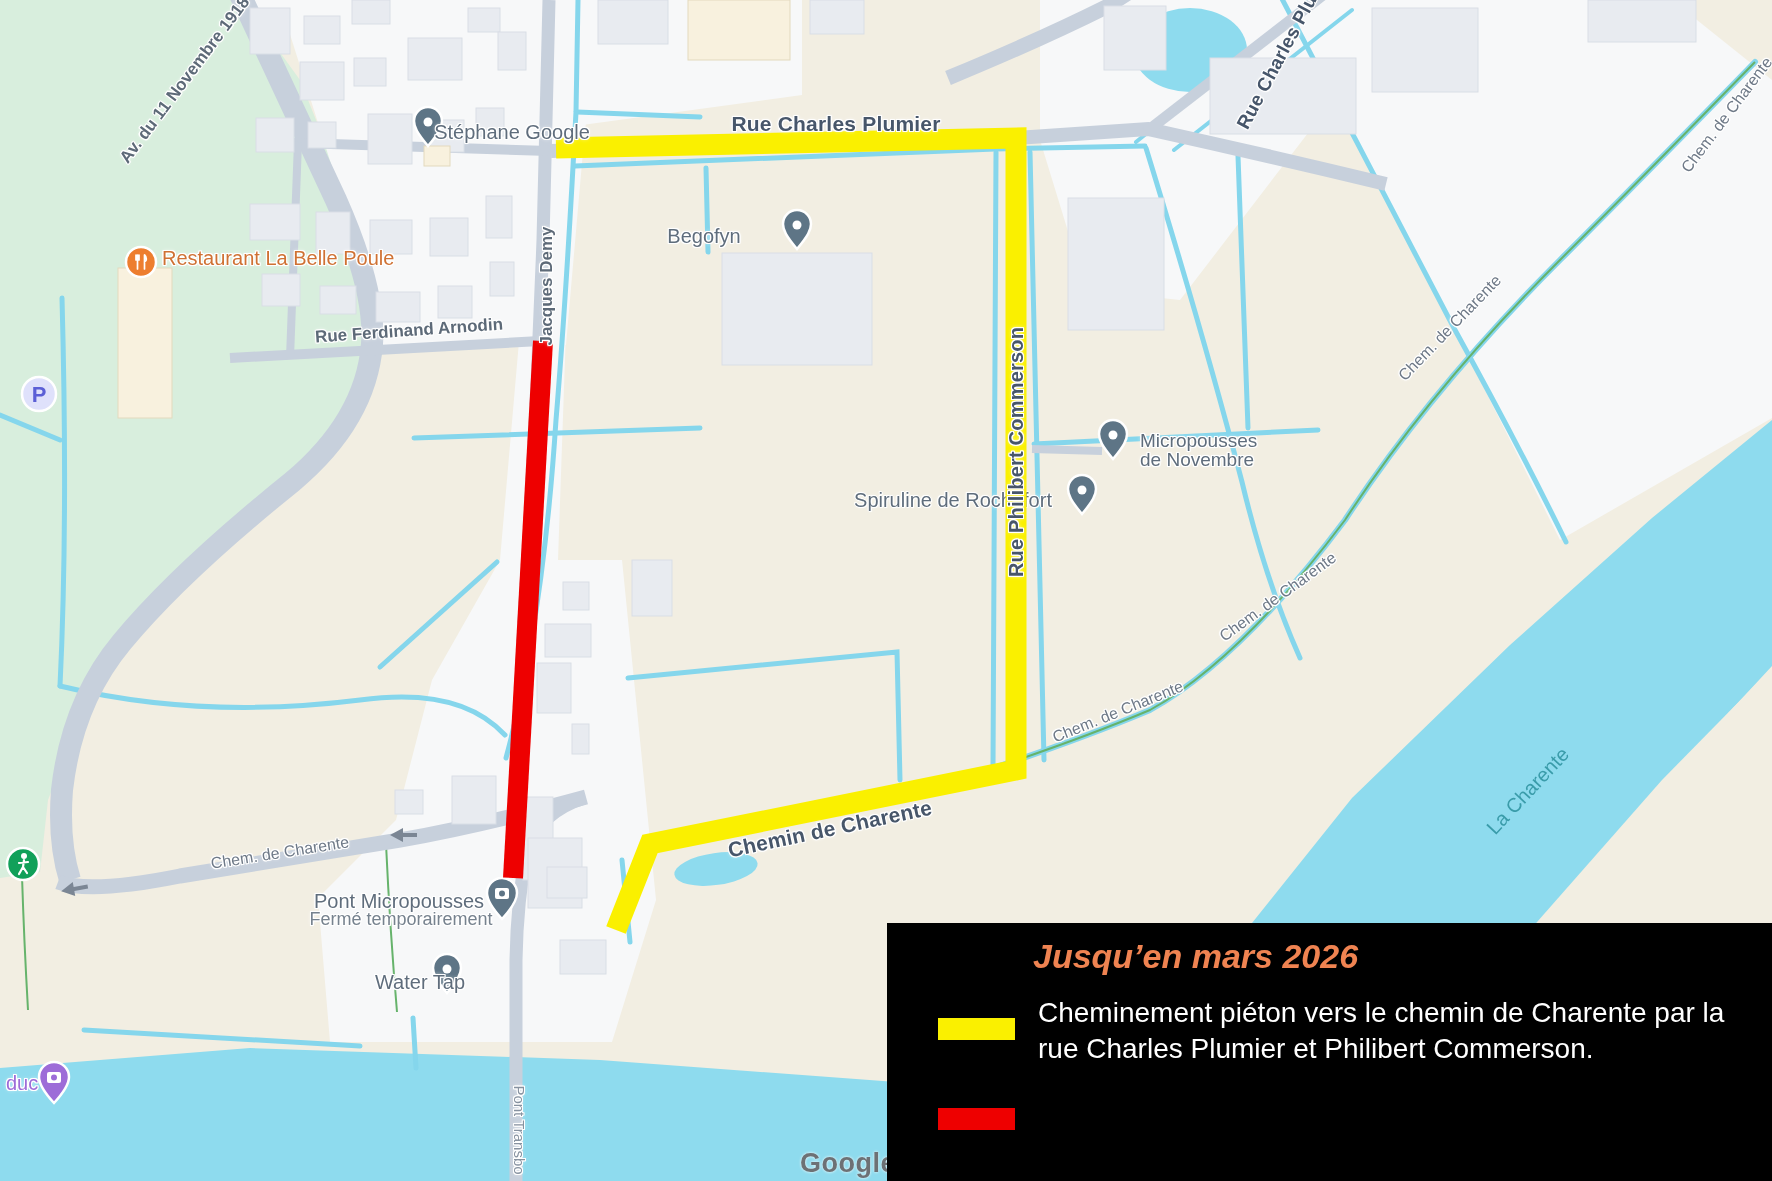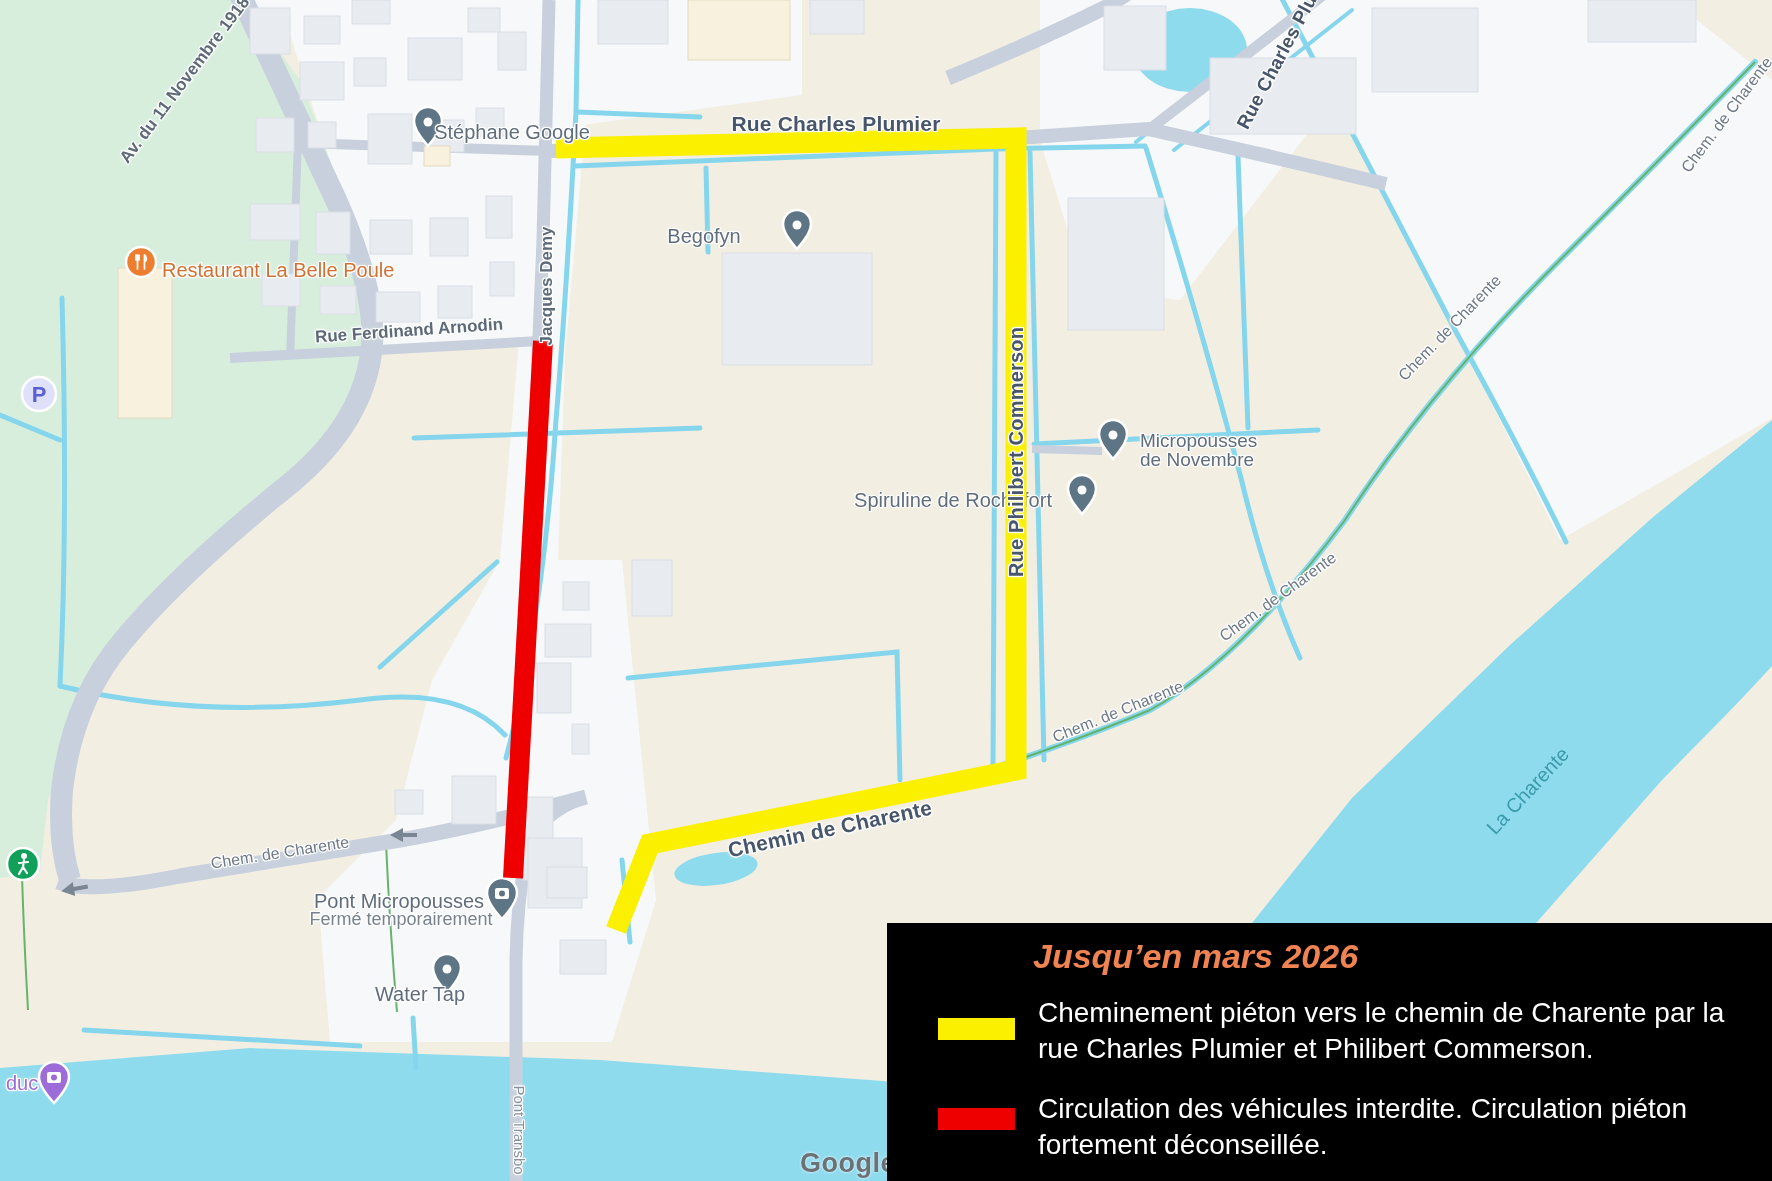--- a/index.html
+++ b/index.html
@@ -26,27 +26,27 @@
   #l-chem4{left:1450px;top:328px;transform:translate(-50%,-50%) rotate(-46deg);}
   #l-chem5{left:1727px;top:115px;transform:translate(-50%,-50%) rotate(-53deg);}
   #l-ferdinand{left:409px;top:331px;transform:translate(-50%,-50%) rotate(-4deg);}
   #l-jacques{left:547px;top:286px;transform:translate(-50%,-50%) rotate(-90deg);}
   #l-avenue{left:185px;top:80px;transform:translate(-50%,-50%) rotate(-53deg);}
   #l-pont-v{left:519px;top:1130px;transform:translate(-50%,-50%) rotate(90deg);font-size:15px;color:#8792A0;font-weight:400;}
   #l-lacharente{left:1528px;top:791px;transform:translate(-50%,-50%) rotate(-47deg);font-size:20px;color:#3A9CAA;font-weight:400;text-shadow:none;}
   
   #p-stephane{left:512px;top:132px;}
   #p-begofyn{left:704px;top:236px;}
-  #p-restaurant{left:162px;top:270px;transform:translate(0,-50%);color:#CF7133;}
+  #p-restaurant{left:162px;top:258px;transform:translate(0,-50%);color:#CF7133;}
   #p-micro{left:1140px;top:450px;transform:translate(0,-50%);font-size:19px;line-height:19px;text-align:left;}
   #p-spiruline{position:absolute;left:953px;top:500px;transform:translate(-50%,-50%);white-space:nowrap;color:#5F6D7C;font-size:20px;
        text-shadow:0 1px 0 #fff,0 -1px 0 #fff,1px 0 0 #fff,-1px 0 0 #fff,1px 1px 0 #fff,-1px -1px 0 #fff,0 0 4px #fff;}
   #p-pont{left:399px;top:901px;}
   #p-pont-sub{left:401px;top:919px;font-size:18px;color:#76828E;}
-  #p-watertap{left:420px;top:982px;margin-top:12px;}
+  #p-watertap{left:420px;top:982px;}
   #p-duc{left:6px;top:1083px;transform:translate(0,-50%);color:#9D6CD8;}
   #p-google{left:800px;top:1163px;transform:translate(0,-50%);font-size:27px;font-weight:700;color:#6D7175;letter-spacing:.5px;text-shadow:0 0 3px #fff;}
   
   #legend{position:absolute;left:887px;top:923px;width:934px;height:258px;background:#000;z-index:5;}
   #legend-title{position:absolute;left:146px;top:14px;font-size:34px;font-weight:700;font-style:italic;color:#EF8351;}
   .swatch{position:absolute;width:77px;height:22px;}
   #sw0{left:51px;top:95px;}
   #sw1{left:51px;top:185px;}
   .legend-text{position:absolute;width:720px;margin:0;color:#fff;font-size:28px;font-weight:400;line-height:36px;white-space:pre-line;}
   #lt0{left:151px;top:72px;}
@@ -250,17 +250,15 @@
     <div class="lbl" id="p-duc">duc</div>
     <div class="lbl" id="p-google">Google</div>
   </div>
 
   <div id="legend">
     <div id="legend-title">Jusqu’en mars 2026</div>
     <span class="swatch" id="sw0" style="background: rgb(250, 240, 0);"></span>
     <p class="legend-text" id="lt0">Cheminement piéton vers le chemin de Charente par la
 rue Charles Plumier et Philibert Commerson.</p>
     <span class="swatch" id="sw1" style="background: rgb(238, 0, 0);"></span>
-    <p class="legend-text" id="lt1">Circulation des véhicules interdite. Circulation piéton
-fortement déconseillée.</p>
   </div>
 
 </div>
 
 </body></html>

